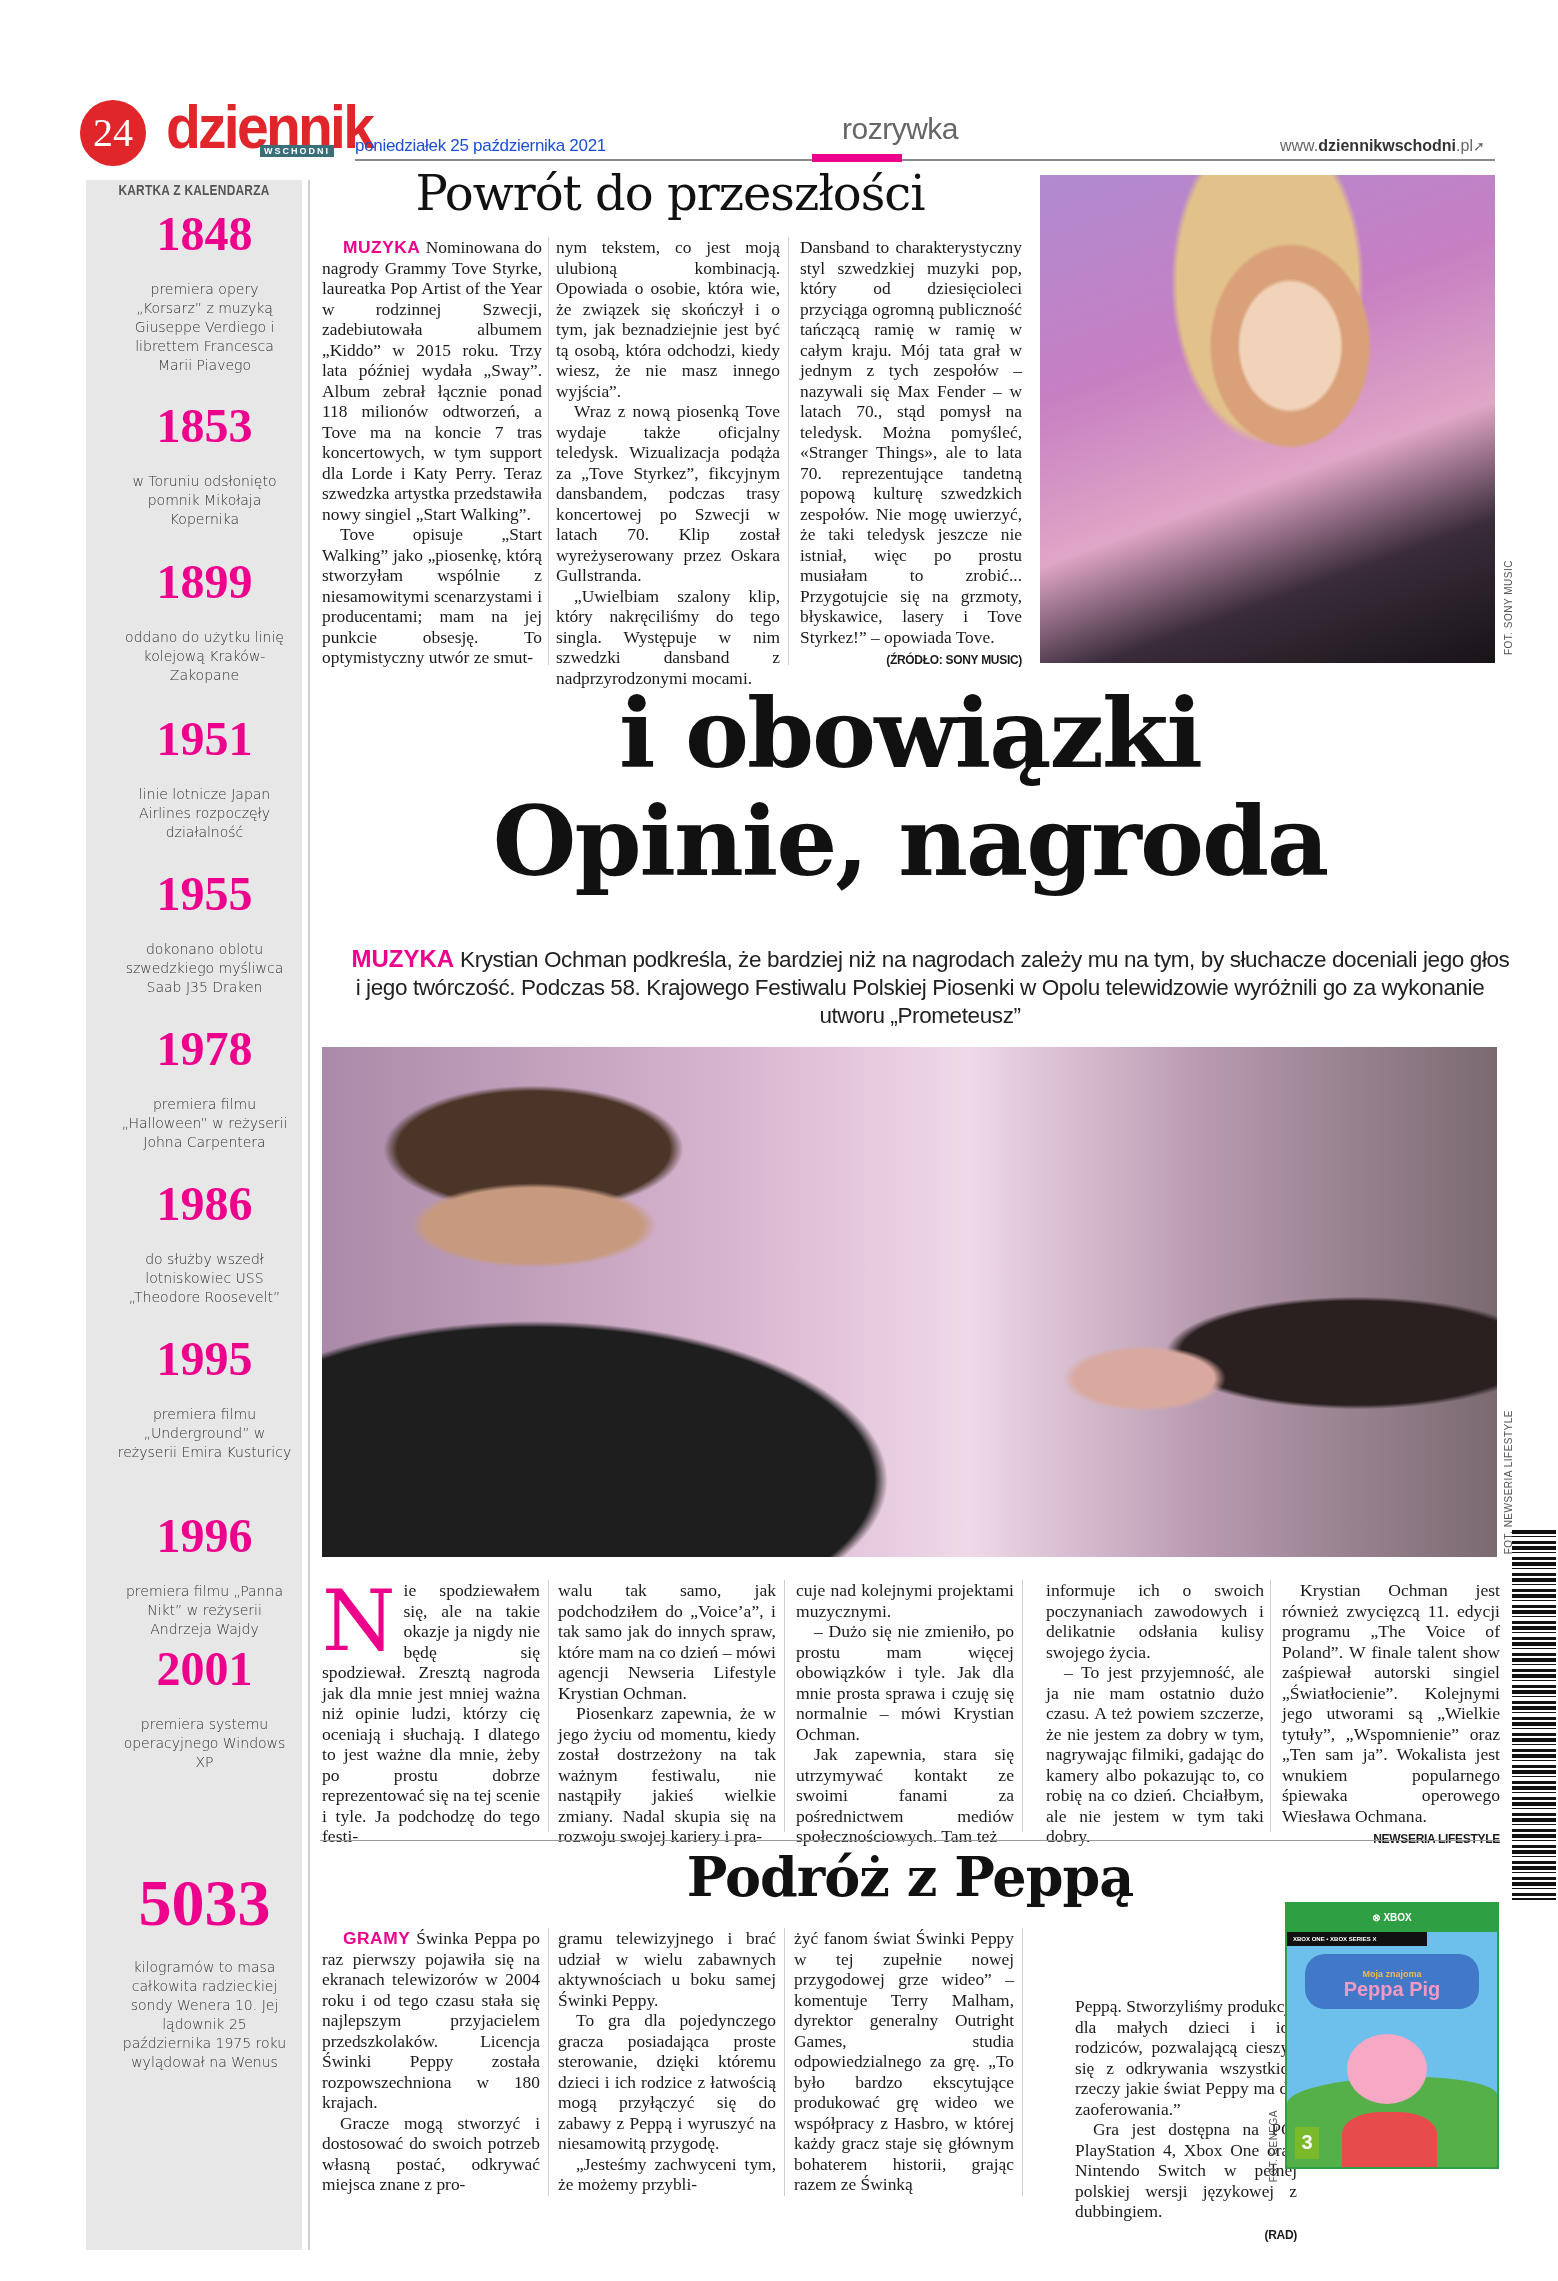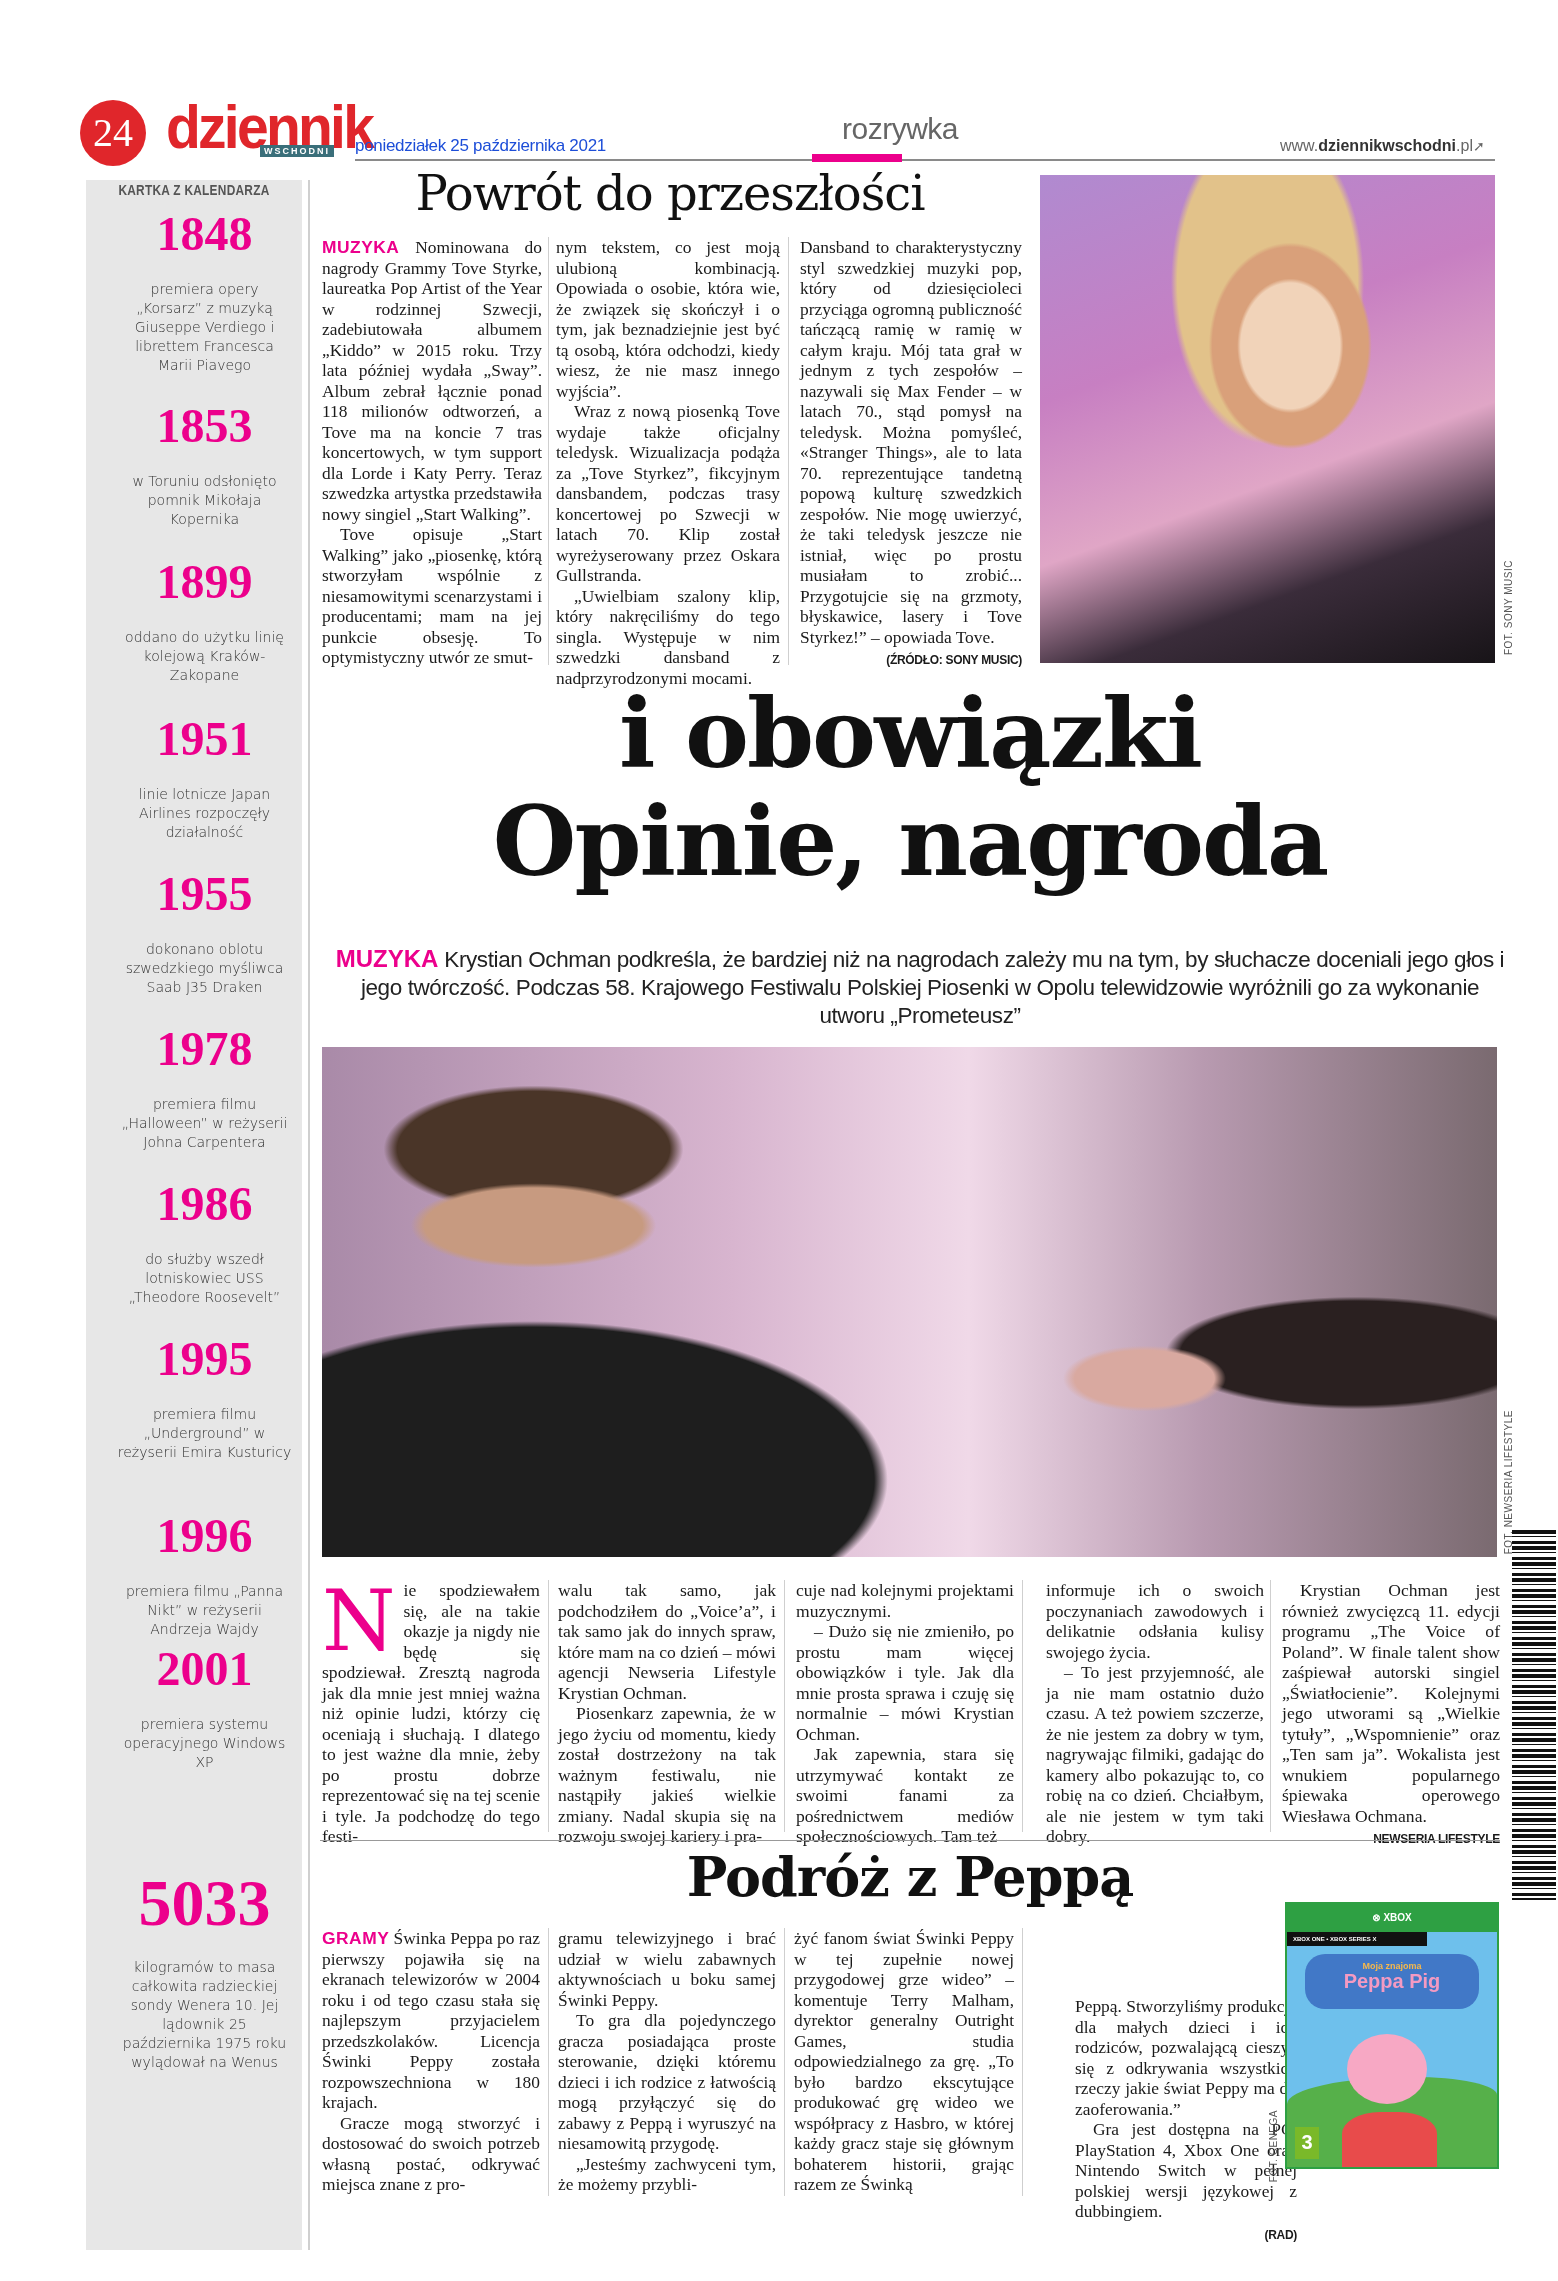--- a/index.html
+++ b/index.html
@@ -24,21 +24,21 @@
   .cal-year { font-family: "Liberation Serif", serif; font-weight: 700; font-size: 48px; color: #ec008c; line-height: 1; }
   .cal-desc { font-family: "DejaVu Sans", sans-serif; font-size: 14px; color: #333; line-height: 19px; margin-top: 22px; padding: 0 10px; font-weight: 300; }
   .cal-big .cal-year { font-size: 66px; }
   .sidebar-divider { left: 308px; top: 180px; width: 2px; height: 2070px; background: #cfcfcf; }
 
   
   .headline-top { left: 320px; top: 165px; width: 700px; text-align: center; font-family: "DejaVu Serif", serif; font-weight: 400; font-size: 48px; letter-spacing: -1px; color: #111; }
   .col { position: absolute; font-family: "Liberation Serif", serif; font-size: 17.4px; line-height: 20.5px; text-align: justify; hyphens: manual; color: #1a1a1a; }
   .col p { text-indent: 0; }
   .col p + p { text-indent: 18px; }
-  .kicker { font-family: "Liberation Sans", sans-serif; font-weight: 700; color: #ec008c; letter-spacing: 0.5px; }
+  .kicker { font-family: "Liberation Sans", sans-serif; font-weight: 700; color: #ec008c; letter-spacing: 0.5px; margin-left: 21px; }
   .source { text-align: right; font-family: "Liberation Sans", sans-serif; font-weight: 700; font-size: 12px; margin-top: 3px; letter-spacing: -0.3px; }
   .col-rule { position: absolute; width: 1px; background: #cfcfcf; }
 
   .photo-tove { left: 1040px; top: 175px; width: 455px; height: 488px; background: radial-gradient(ellipse at 55% 35%, #f1d3b9 0 14%, #d9a07a 15% 22%, transparent 23%), radial-gradient(ellipse at 50% 22%, #e2c28a 0 28%, transparent 30%), linear-gradient(160deg, #b08ad0 0%, #c77fc2 35%, #e0a6c6 60%, #3a2c3a 78%, #181418 100%); }
   .photo-credit-v { font-family: "Liberation Sans", sans-serif; font-size: 10px; color: #555; writing-mode: vertical-rl; transform: rotate(180deg); letter-spacing: 0.5px; }
 
   .headline-main { left: 320px; top: 680px; width: 1180px; text-align: center; font-family: "DejaVu Serif", serif; font-weight: 700; font-size: 96px; line-height: 108px; letter-spacing: -2px; color: #111; }
   .lead { left: 330px; top: 945px; width: 1180px; text-align: center; font-family: "Liberation Sans", sans-serif; font-size: 22.5px; line-height: 28px; color: #222; letter-spacing: -0.4px; }
   .lead .kicker { font-size: 24px; letter-spacing: 0; }
 
@@ -48,21 +48,21 @@
   .col-body2 { font-size: 17.6px; line-height: 20.5px; }
 
   .newseria { text-align: right; font-family: "Liberation Sans", sans-serif; font-weight: 700; font-size: 12px; margin-top: 3px; letter-spacing: -0.3px; }
   .hr-sep { left: 320px; top: 1840px; width: 1180px; height: 1px; background: #999; }
 
   .headline-peppa { left: 320px; top: 1845px; width: 1180px; text-align: center; font-family: "DejaVu Serif", serif; font-weight: 700; font-size: 54px; letter-spacing: -1px; color: #111; }
 
   .peppa-box { left: 1285px; top: 1902px; width: 214px; height: 267px; background: #6ec0ec; border: 2px solid #2ea043; }
   .peppa-top { height: 28px; background: #2ea043; color: #fff; font-family: "Liberation Sans", sans-serif; font-size: 10px; font-weight: 700; text-align: center; line-height: 28px; }
   .peppa-strip { height: 14px; width: 140px; background: #111; color: #fff; font-family: "Liberation Sans", sans-serif; font-size: 6px; font-weight: 700; line-height: 14px; padding-left: 6px; }
-  .peppa-title { margin: 8px 18px 0; height: 55px; background: #4178c7; border-radius: 20px; color: #f49ac2; font-family: "Liberation Sans", sans-serif; font-weight: 700; font-size: 20px; text-align: center; line-height: 20px; padding-top: 8px; }
+  .peppa-title { margin: 8px 18px 0; height: 55px; background: #4178c7; border-radius: 20px; color: #f49ac2; font-family: "Liberation Sans", sans-serif; font-weight: 700; font-size: 20px; text-align: center; line-height: 20px; padding-top: 16px; }
   .peppa-sub { font-size: 9px; color: #f7b84a; line-height: 9px; display: block; }
   .peppa-grass { position: absolute; left: 0; bottom: 0; width: 100%; height: 90px; background: #56b04a; border-radius: 60% 40% 0 0 / 30% 20% 0 0; }
   .peppa-pig { position: absolute; left: 60px; top: 130px; width: 80px; height: 70px; background: #f7a8c4; border-radius: 50%; }
   .peppa-body { position: absolute; left: 55px; bottom: 0; width: 95px; height: 55px; background: #e84b4b; border-radius: 40% 40% 0 0; }
   .pegi { position: absolute; left: 8px; bottom: 8px; width: 24px; height: 32px; background: #7ab929; color: #fff; font-family: "Liberation Sans", sans-serif; font-weight: 700; font-size: 20px; text-align: center; line-height: 30px; }
 
   .barcode { left: 1512px; top: 1530px; width: 44px; height: 370px; background: repeating-linear-gradient(180deg, #111 0 4px, #fff 4px 6px, #111 6px 7px, #fff 7px 11px, #111 11px 14px, #fff 14px 16px); }
 </style>
 </head>
 <body>

